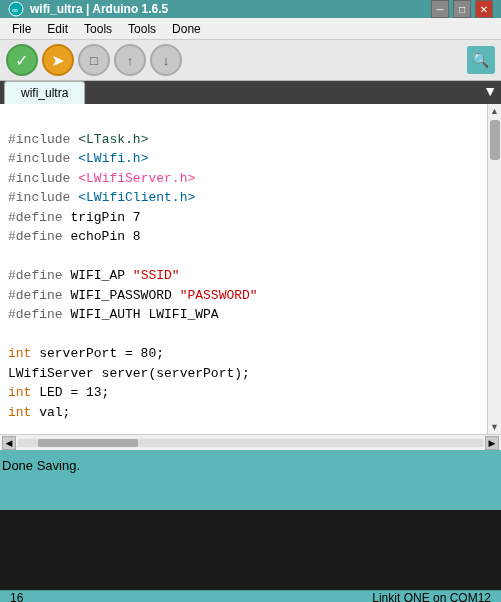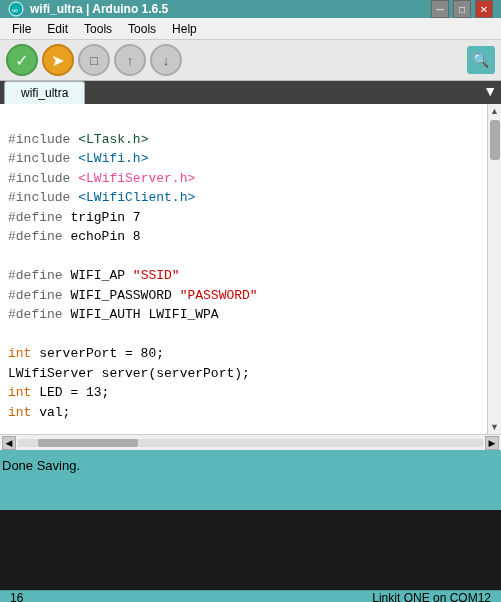--- a/index.html
+++ b/index.html
@@ -276,21 +276,21 @@
       <div class="title-btn">□</div>
       <div class="title-btn" style="background:#c0392b;">✕</div>
     </div>
   </div>
 
   <div class="menu-bar">
     <span class="menu-item">File</span>
     <span class="menu-item">Edit</span>
     <span class="menu-item">Tools</span>
     <span class="menu-item">Tools</span>
-    <span class="menu-item">Help</span>
+    <span class="menu-item">Done</span>
   </div>
 
   <div class="toolbar">
     <div class="toolbar-btn green">✓</div>
     <div class="toolbar-btn orange">➤</div>
     <div class="toolbar-btn gray" style="font-size:13px;">□</div>
     <div class="toolbar-btn gray" style="font-size:13px;">↑</div>
     <div class="toolbar-btn gray" style="font-size:13px;">↓</div>
     <div class="toolbar-spacer"></div>
     <div class="toolbar-search-btn">🔍</div>

